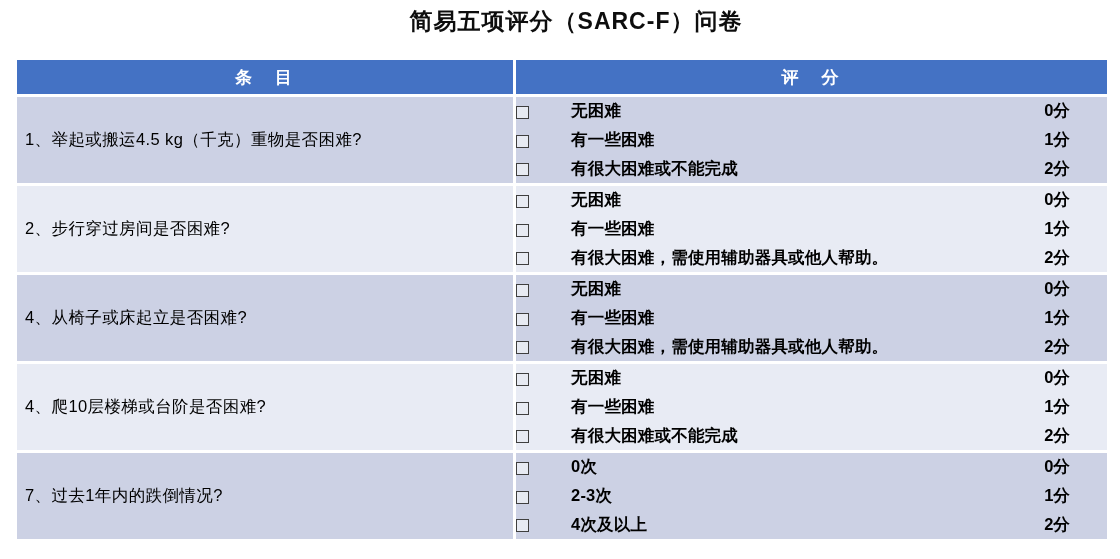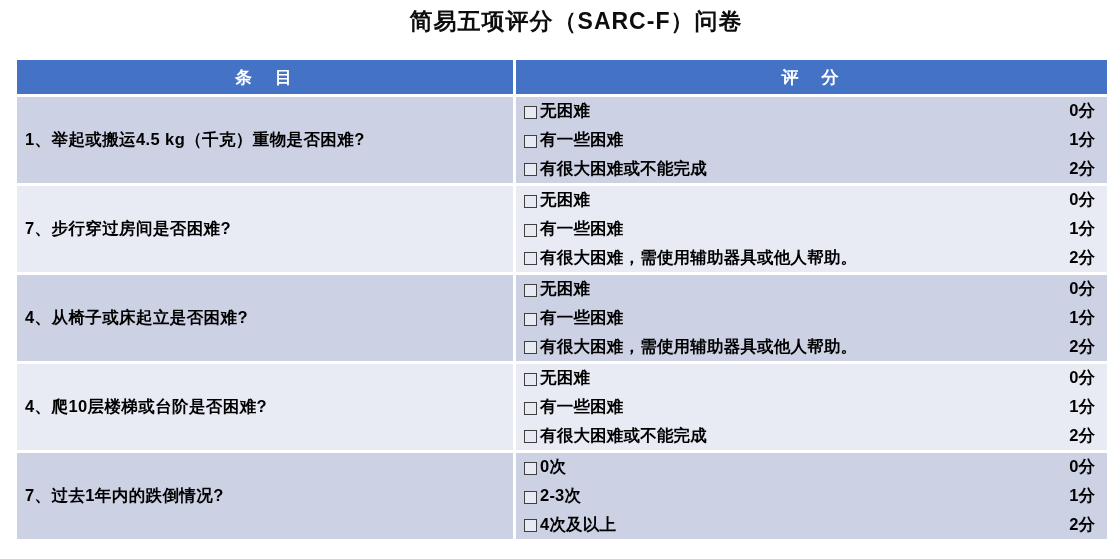--- a/index.html
+++ b/index.html
@@ -64,39 +64,40 @@
     font-size: 16.5px;
   }
   tr.shade-dark td { background: #ccd1e4; }
   tr.shade-light td { background: #e8ebf4; }
 
   td.cell-question {
     padding-left: 8px;
     padding-right: 6px;
     height: 86px;
     line-height: 1.3;
-    font-weight: 700;
+    font-weight: 400;
     letter-spacing: 0.4px;
   }
   td.cell-options {
     padding: 0;
     height: 86px;
   }
   .opt-list {
     display: flex;
     flex-direction: column;
     justify-content: center;
     height: 86px;
   }
   .opt-row {
     display: flex;
     align-items: center;
     height: 28.6px;
-    padding-left: 8px;
+    padding-left: 0;
     padding-right: 12px;
+    gap: 39px;
   }
   .checkbox {
     flex: 0 0 auto;
     width: 13px;
     height: 13px;
     border: 1.5px solid #3f3f3f;
     background: #e7eaf2;
     box-sizing: border-box;
     margin-right: 3px;
     position: relative;
@@ -104,21 +105,21 @@
   }
   .opt-label {
     flex: 1 1 auto;
     white-space: nowrap;
     font-weight: 700;
     letter-spacing: 0.2px;
   }
   .opt-score {
     flex: 0 0 auto;
     width: 76px;
-    text-align: right;
+    text-align: center;
     padding-left: 10px;
     font-weight: 700;
   }
 </style>
 </head>
 <body>
 
 <div class="page">
 
   <div class="page-title">简易五项评分（SARC-F）问卷</div>
@@ -151,21 +152,21 @@
               </div>
               <div class="opt-row">
                 <span class="checkbox"></span>
                 <span class="opt-label">有很大困难或不能完成</span>
                 <span class="opt-score">2分</span>
               </div>
             </div>
           </td>
         </tr>
         <tr class="shade-light">
-          <td class="cell-question">7、步行穿过房间是否困难?</td>
+          <td class="cell-question">2、步行穿过房间是否困难?</td>
           <td class="cell-options">
             <div class="opt-list">
               <div class="opt-row">
                 <span class="checkbox"></span>
                 <span class="opt-label">无困难</span>
                 <span class="opt-score">0分</span>
               </div>
               <div class="opt-row">
                 <span class="checkbox"></span>
                 <span class="opt-label">有一些困难</span>

